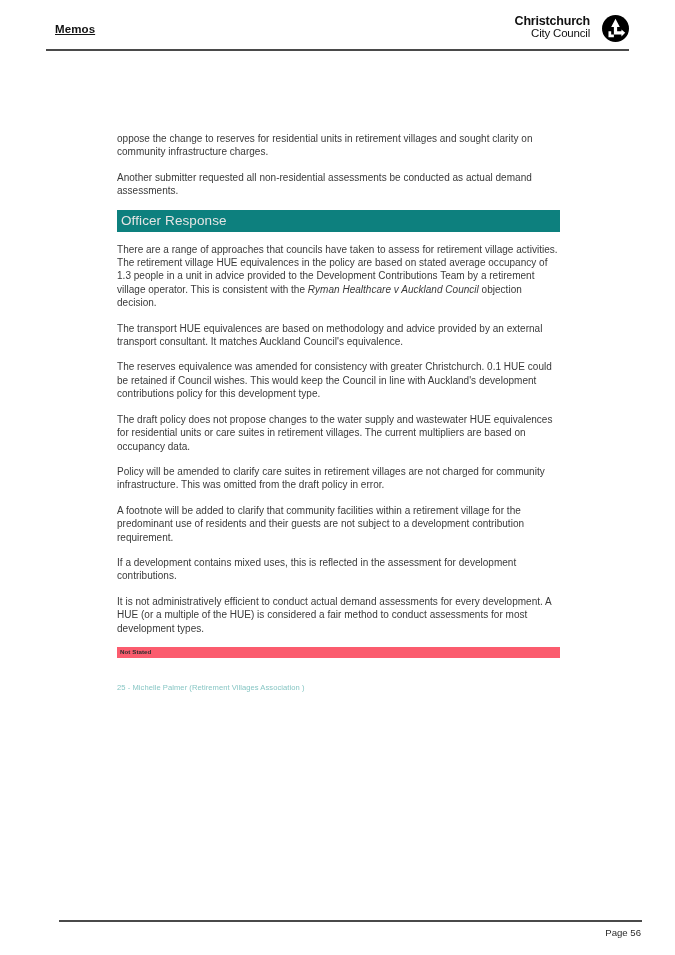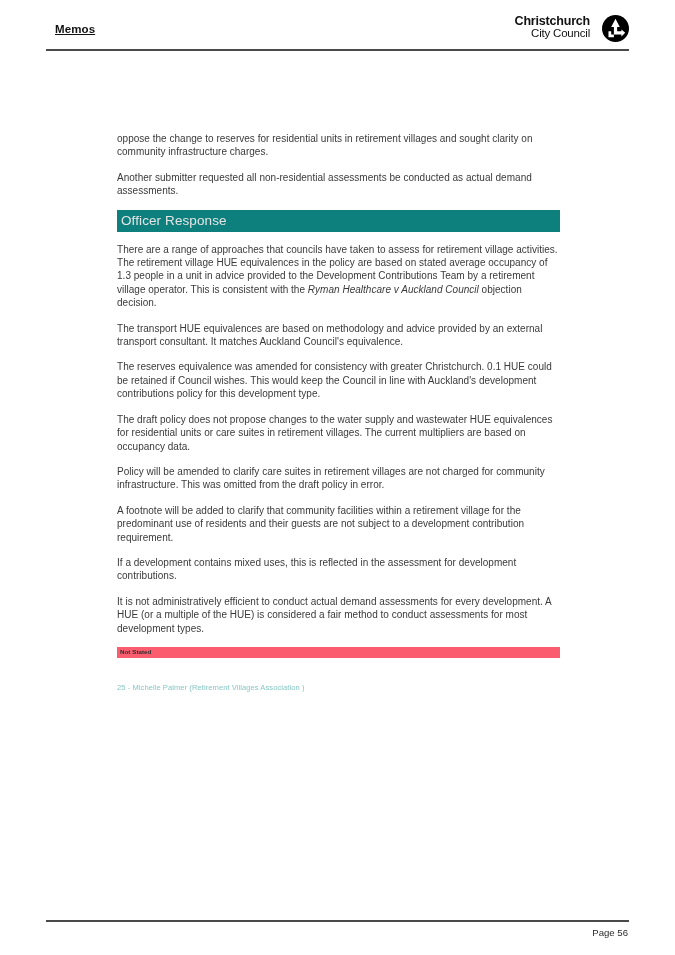--- a/index.html
+++ b/index.html
@@ -134,21 +134,21 @@
   .submitter {
     margin-top: 25px;
     font-size: 7.6px;
     color: #87c6c4;
     letter-spacing: .05px;
   }
 
   
   .footer {
     position: absolute;
-    left: 46px;
+    left: 59px;
     top: 920px;
     width: 583px;
   }
   .footer-rule {
     width: 583px;
     height: 2px;
     background: #4a4a4a;
   }
   .footer-page {
     margin-top: 5px;

